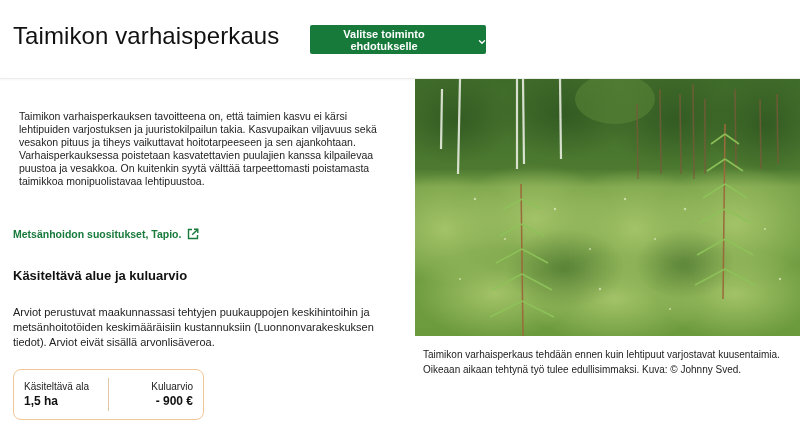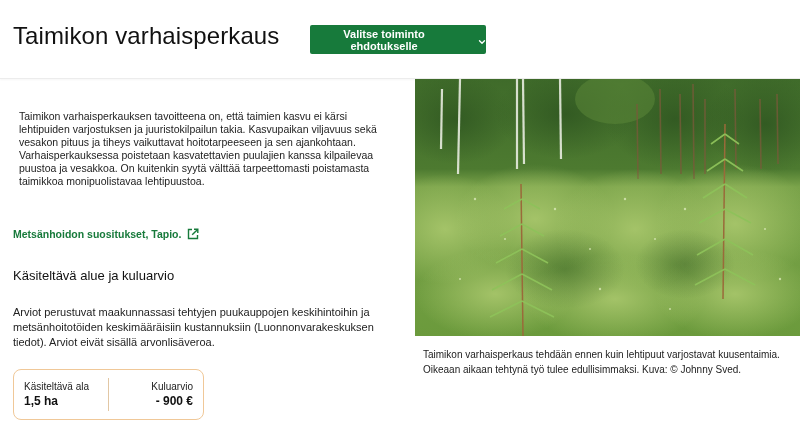--- a/index.html
+++ b/index.html
@@ -76,21 +76,21 @@
       display: flex;
       align-items: center;
       gap: 6px;
     }
     .ext-link svg { display: block; }
     .section-title {
       position: absolute;
       left: 13px;
       top: 268px;
       font-size: 13px;
-      font-weight: 400;
+      font-weight: 700;
       color: #111;
       margin: 0;
     }
     .estimate-note {
       position: absolute;
       left: 13px;
       top: 305px;
       width: 390px;
       font-size: 11px;
       line-height: 15px;

